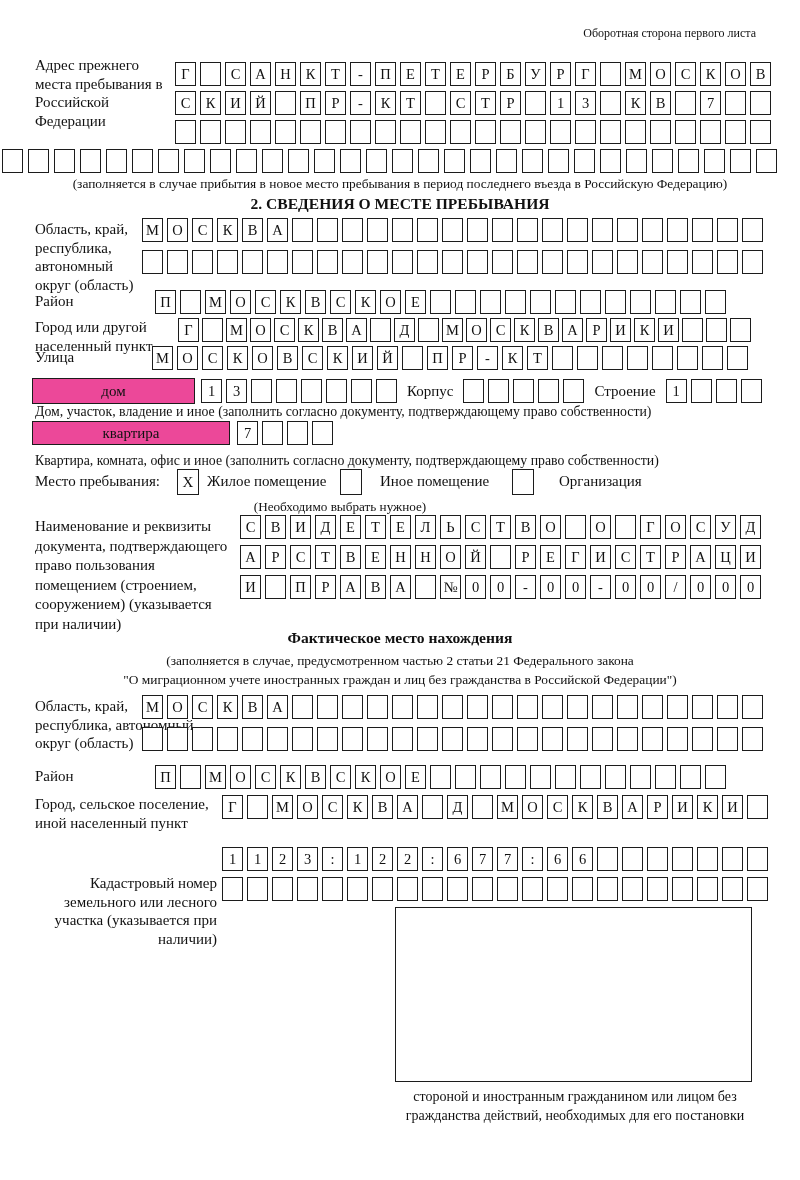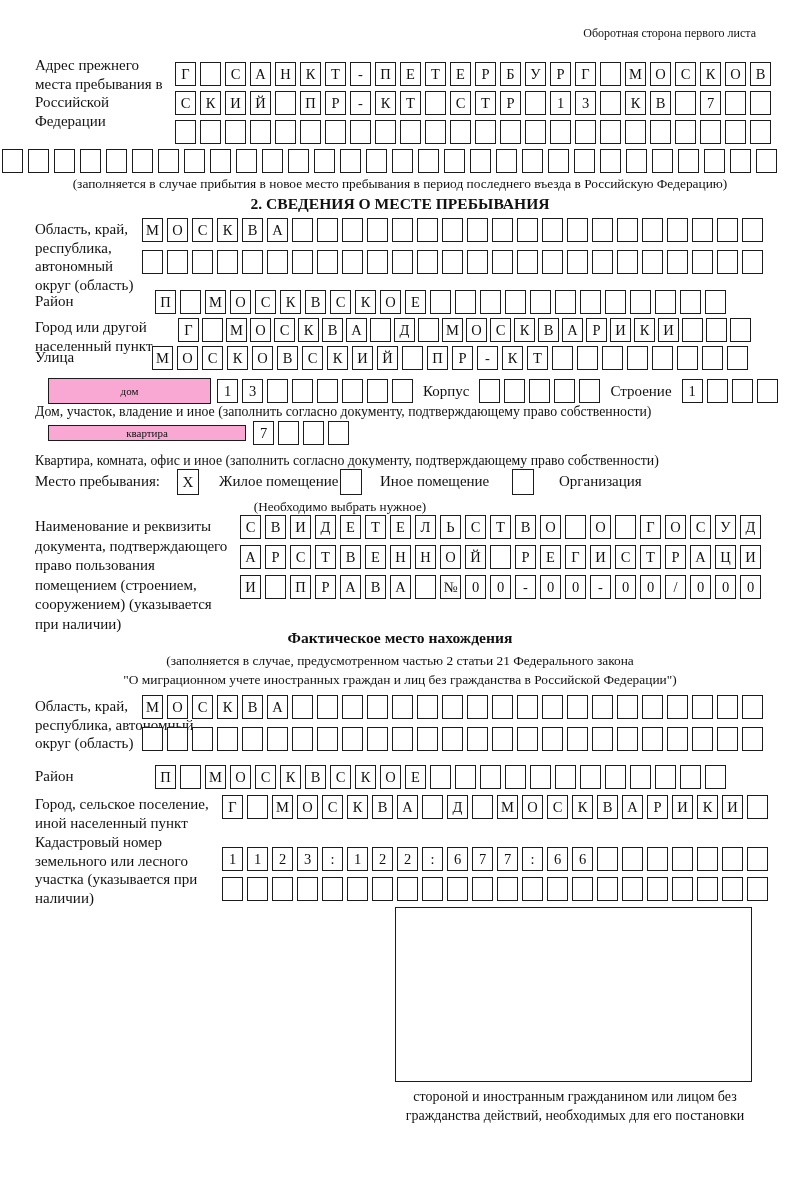--- a/index.html
+++ b/index.html
@@ -13,21 +13,21 @@
   .cells{display:flex;gap:4px;}
   .cells.g5{gap:5px;}
   .cells.g3{gap:3px;}
   .cellcol{display:flex;flex-direction:column;}
   .cell{flex:none;width:21px;height:24px;border:1.6px solid #1c1c1c;box-sizing:border-box;
         display:flex;align-items:center;justify-content:center;
         font-size:14.5px;line-height:1;background:#fff;}
   .chk{position:absolute;width:22px;height:26px;border:1.7px solid #1c1c1c;box-sizing:border-box;
        display:flex;align-items:center;justify-content:center;font-size:15px;background:#fff;}
   .wbox{border:1.7px solid #1c1c1c;box-sizing:border-box;display:flex;align-items:center;
-        justify-content:center;font-size:11px;background:#f9a8d4;flex:none;margin-left:16px;}
+        justify-content:center;font-size:15px;background:#ec4899;flex:none;}
   .inl{display:flex;align-items:center;}
   .stamp{border:1.7px solid #1c1c1c;box-sizing:border-box;background:#fff;}
   .stampcap{font-size:14px;line-height:19.3px;text-align:center;}
 </style>
 </head>
 <body>
 
 <div class="page">
 
   <div class="abs lbl" style="top:24px;right:44px;font-size:12px;">Оборотная сторона первого листа</div>
@@ -314,33 +314,33 @@
     <div class="cells">
         <span class="cell">1</span>
         <span class="cell"></span>
         <span class="cell"></span>
         <span class="cell"></span>
       </div>
   </div>
   <div class="abs cap" style="top:404px;left:35px;font-size:13.8px;">Дом, участок, владение и иное (заполнить согласно документу, подтверждающему право собственности)</div>
 
   <div class="abs inl" style="top:421px;left:32px;gap:7px;">
-    <div class="wbox" style="width:198px;height:16px;">квартира</div>
+    <div class="wbox" style="width:198px;height:24px;">квартира</div>
     <div class="cells">
         <span class="cell">7</span>
         <span class="cell"></span>
         <span class="cell"></span>
         <span class="cell"></span>
       </div>
   </div>
   <div class="abs cap" style="top:453px;left:35px;font-size:13.8px;">Квартира, комната, офис и иное (заполнить согласно документу, подтверждающему право собственности)</div>
 
   <div class="abs lbl" style="top:472px;left:35px;">Место пребывания:</div>
   <div class="chk" style="top:469px;left:177px;">X</div>
-  <div class="abs lbl" style="top:472px;left:219px;">Жилое помещение</div>
+  <div class="abs lbl" style="top:472px;left:207px;">Жилое помещение</div>
   <div class="chk" style="top:469px;left:340px;"></div>
   <div class="abs lbl" style="top:472px;left:380px;">Иное помещение</div>
   <div class="chk" style="top:469px;left:512px;"></div>
   <div class="abs lbl" style="top:472px;left:559px;">Организация</div>
   <div class="abs cap" style="top:499px;left:190px;width:300px;text-align:center;">(Необходимо выбрать нужное)</div>
 
   <div class="abs lbl" style="top:517px;left:35px;width:202px;line-height:19.6px;">Наименование и реквизиты документа, подтверждающего право пользования помещением (строением, сооружением) (указывается при наличии)</div>
   <div class="abs cellcol" style="top:515px;left:240px;gap:6px;">
     <div class="cells">
         <span class="cell">С</span>
@@ -521,21 +521,21 @@
       <span class="cell">К</span>
       <span class="cell">В</span>
       <span class="cell">А</span>
       <span class="cell">Р</span>
       <span class="cell">И</span>
       <span class="cell">К</span>
       <span class="cell">И</span>
       <span class="cell"></span>
     </div>
 
-  <div class="abs lbl" style="top:833px;left:35px;width:182px;">Кадастровый номер земельного или лесного участка (указывается при наличии)</div>
+  <div class="abs lbl" style="top:874px;left:35px;width:182px;text-align:right;">Кадастровый номер земельного или лесного участка (указывается при наличии)</div>
   <div class="abs cellcol" style="top:847px;left:222px;gap:6px;">
     <div class="cells">
         <span class="cell">1</span>
         <span class="cell">1</span>
         <span class="cell">2</span>
         <span class="cell">3</span>
         <span class="cell">:</span>
         <span class="cell">1</span>
         <span class="cell">2</span>
         <span class="cell">2</span>

